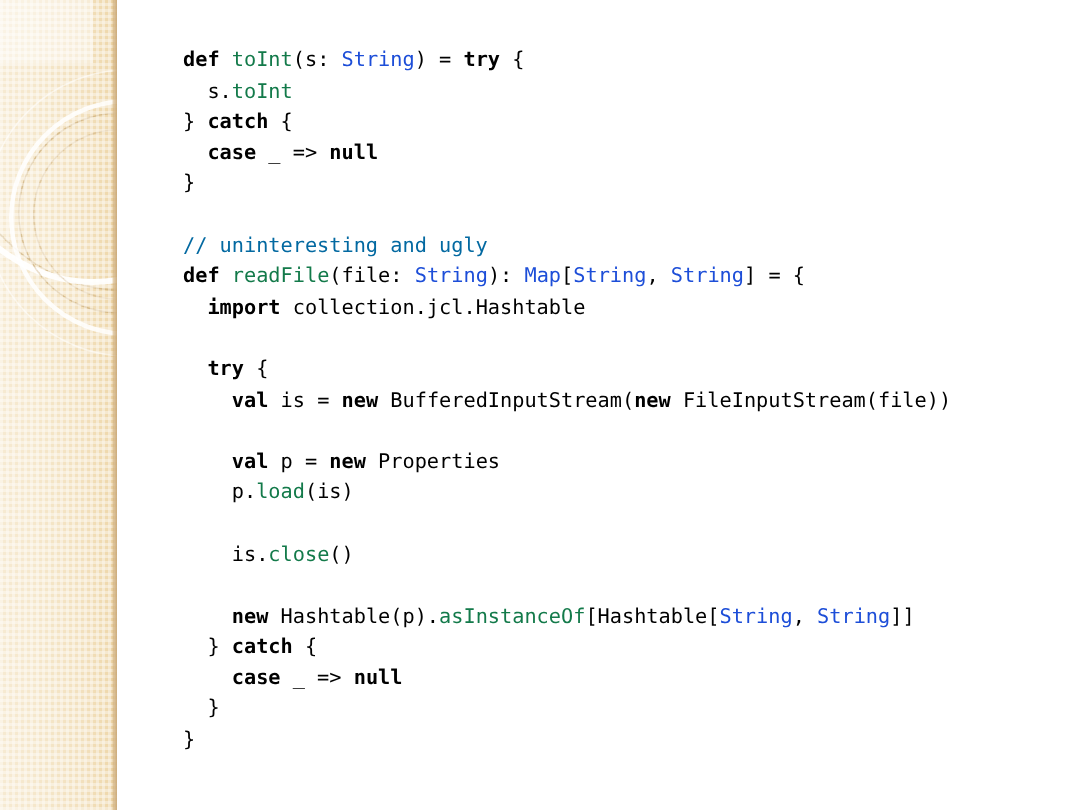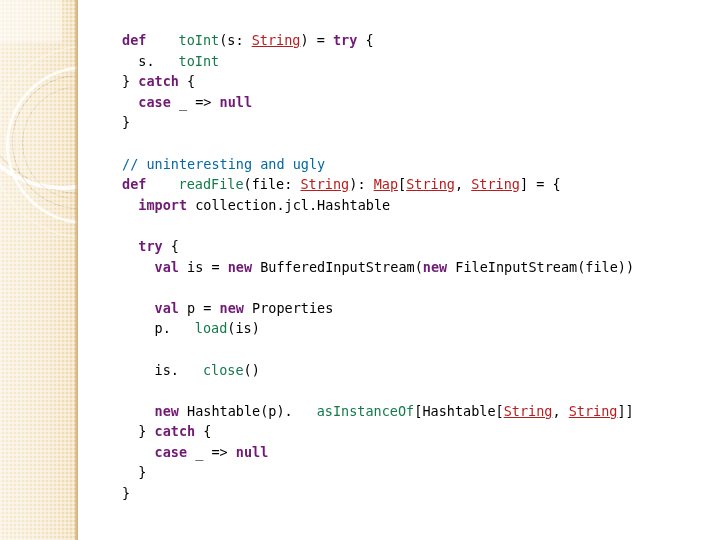--- a/index.html
+++ b/index.html
@@ -140,23 +140,23 @@
   .code-line {
     white-space: pre;
     height: 20.6px;
   }
   .code-line.blank {
     height: 20.6px;
   }
 
   
   .t-plain   { color: #000000; }
-  .t-kw      { color: #701a75; font-weight: bold; text-align: center; }
-  .t-fn      { color: #137a4a; margin-left: 24px; }
-  .t-type    { color: #b91c1c; text-decoration: underline; }
+  .t-kw      { color: #000000; font-weight: bold; text-align: center; }
+  .t-fn      { color: #137a4a; }
+  .t-type    { color: #1d4ed8; }
   .t-comment { color: #0369a1; }
 </style>
 </head>
 <body>
 
 <div id="slide">
 
   <div class="sidebar">
     <div class="sidebar-tl-panel"></div>
     <div class="arc arc-tan-big"></div>

